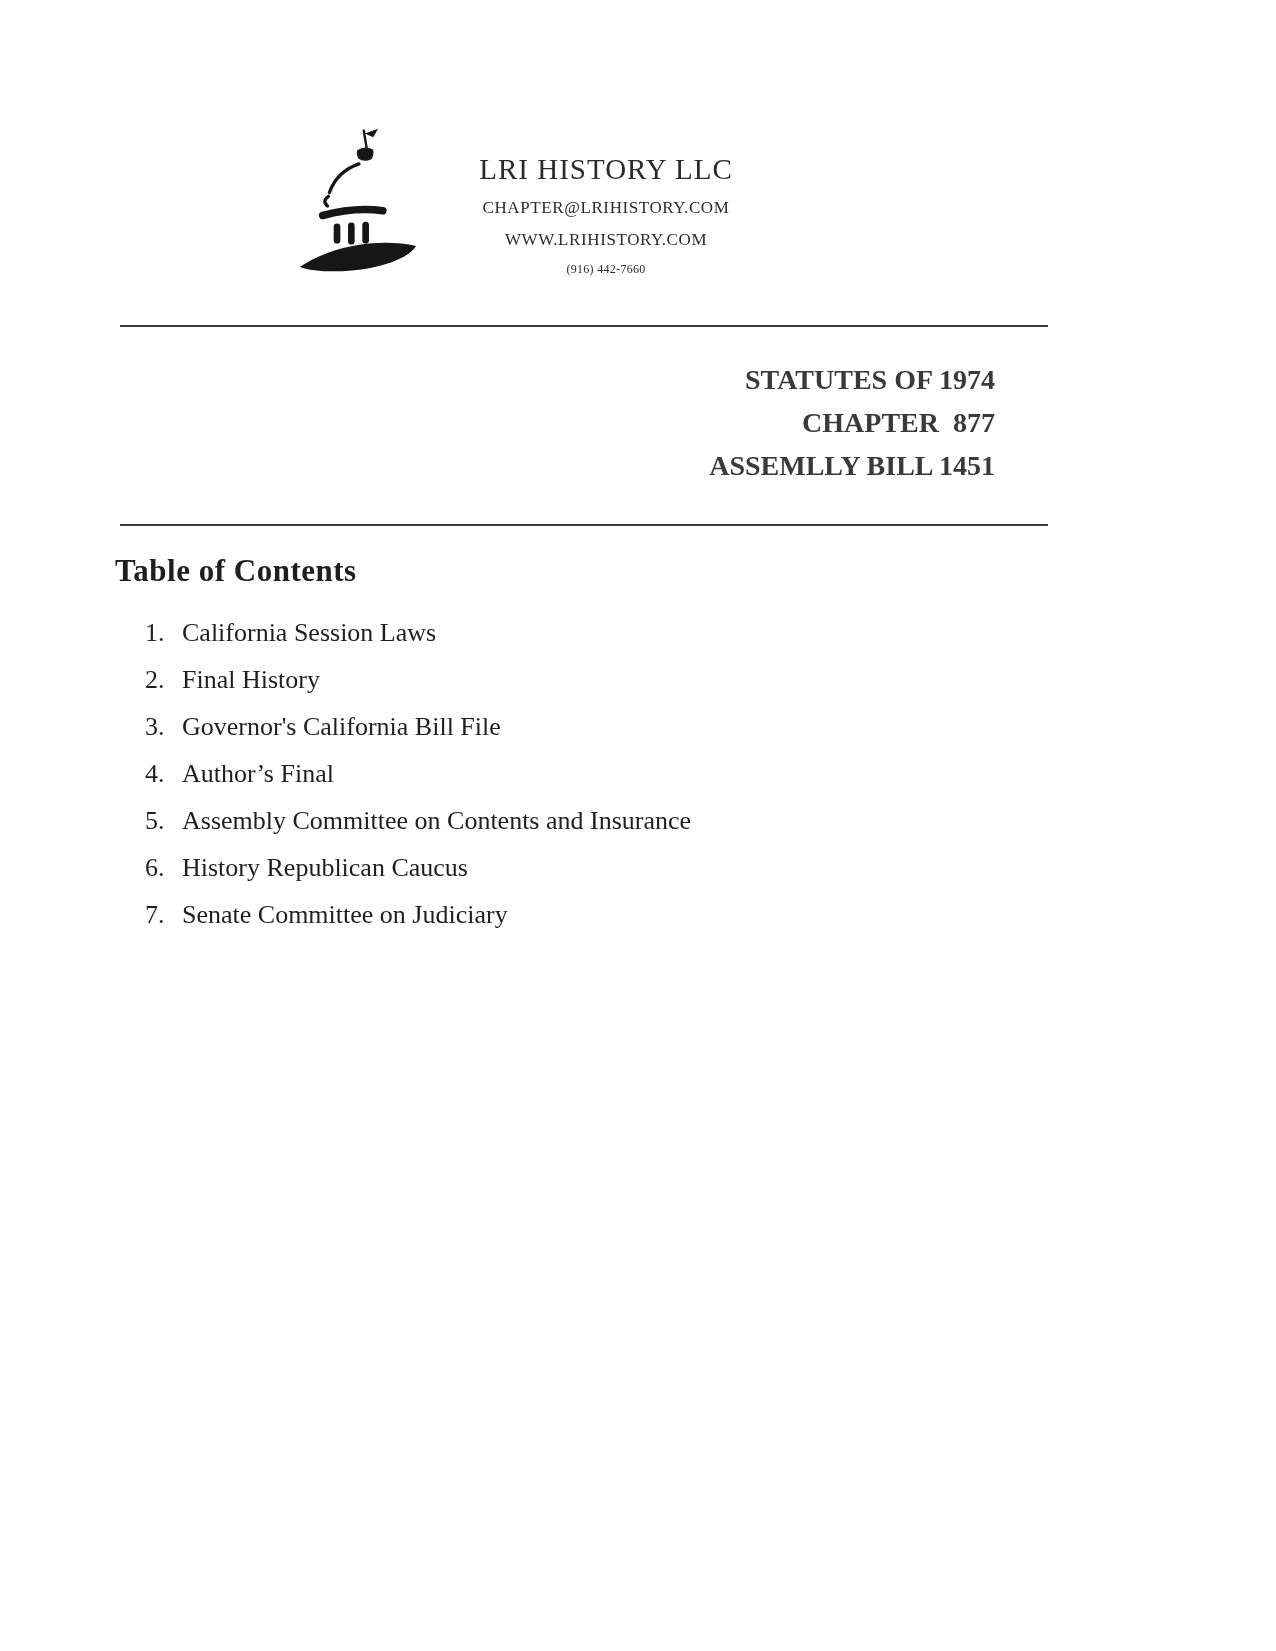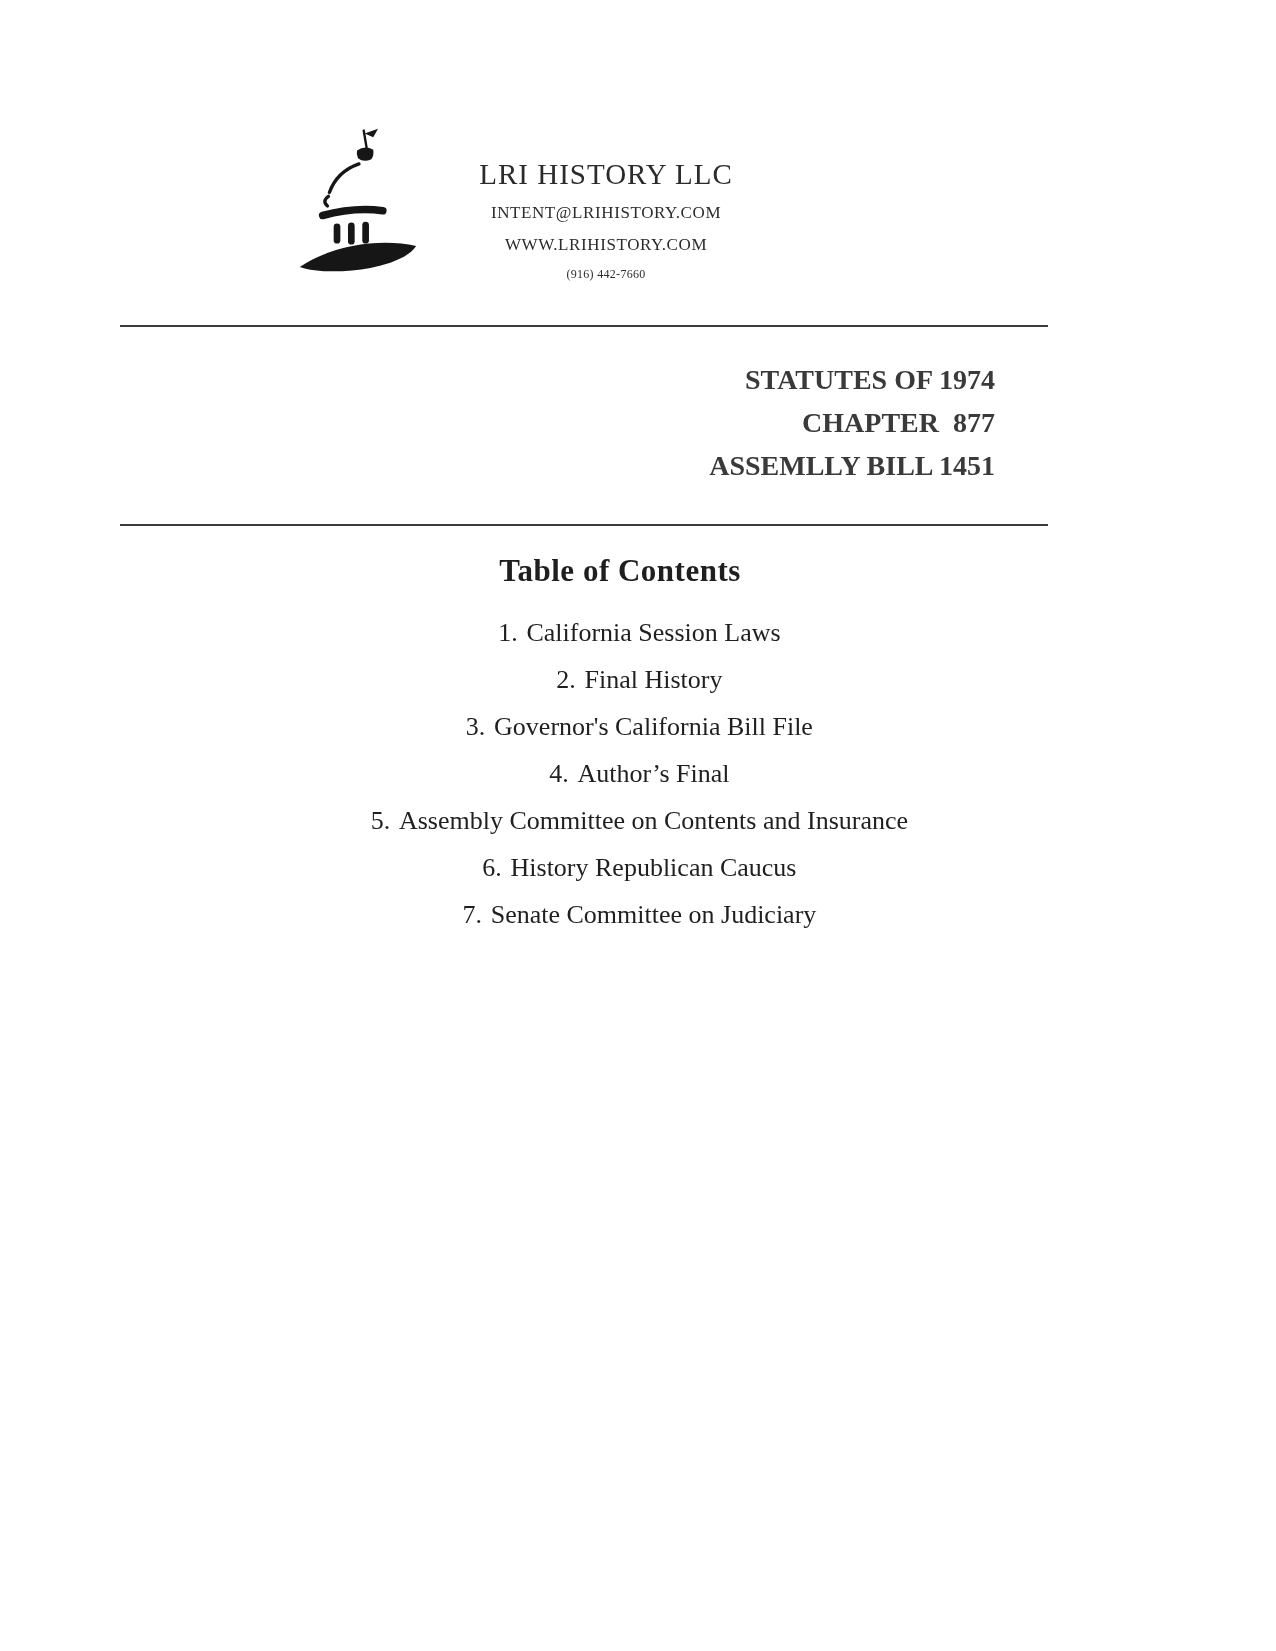--- a/index.html
+++ b/index.html
@@ -16,21 +16,21 @@
     color: #1f1f1f;
     overflow: hidden;
   }
 
   
   .letterhead {
     position: absolute;
     top: 126px;
     left: 296px;
     display: flex;
-    align-items: flex-end;
+    align-items: center;
   }
   .logo {
     width: 124px;
     height: 156px;
     flex: 0 0 auto;
   }
   .logo svg { width: 100%; height: 100%; }
   .letterhead-text {
     margin-left: 46px;
     width: 280px;
@@ -82,32 +82,31 @@
     color: #3a3a3a;
   }
   .title-block div { white-space: pre; text-align: right; }
 
   
   .toc {
     position: absolute;
     top: 553px;
     left: 115px;
     width: 1010px;
-    text-align: center;
   }
   .toc-heading {
     font-size: 31px;
     font-weight: bold;
     margin: 0 0 30px 0;
     color: #1f1f1f;
     letter-spacing: 0.5px;
   }
   .toc ol {
     list-style: none;
-    margin: 12px;
+    margin: 0;
     padding: 0 0 0 30px;
     counter-reset: item;
   }
   .toc li {
     counter-increment: item;
     font-size: 26px;
     line-height: 28px;
     color: #1f1f1f;
     margin-bottom: 19px;
   }
@@ -138,21 +137,21 @@
 
         <path d="M43 104 l0 14" stroke="#161616" stroke-width="7" fill="none" stroke-linecap="round"></path>
         <path d="M58 103 l0 16" stroke="#161616" stroke-width="7" fill="none" stroke-linecap="round"></path>
         <path d="M73 102 l0 16" stroke="#161616" stroke-width="7" fill="none" stroke-linecap="round"></path>
 
         <path d="M4 146 C40 122 90 116 126 124 C118 136 98 143 78 147 C52 152 20 152 4 146 Z" fill="#161616"></path>
       </svg>
     </div>
     <div class="letterhead-text">
       <div class="company">LRI HISTORY LLC</div>
-      <div class="contact">INTENT@LRIHISTORY.COM</div>
+      <div class="contact">CHAPTER@LRIHISTORY.COM</div>
       <div class="contact">WWW.LRIHISTORY.COM</div>
       <div class="phone">(916) 442-7660</div>
     </div>
   </header>
 
   <hr class="rule rule-top">
 
   <section class="title-block">
     <div>STATUTES OF 1974</div>
     <div>CHAPTER  877</div>

